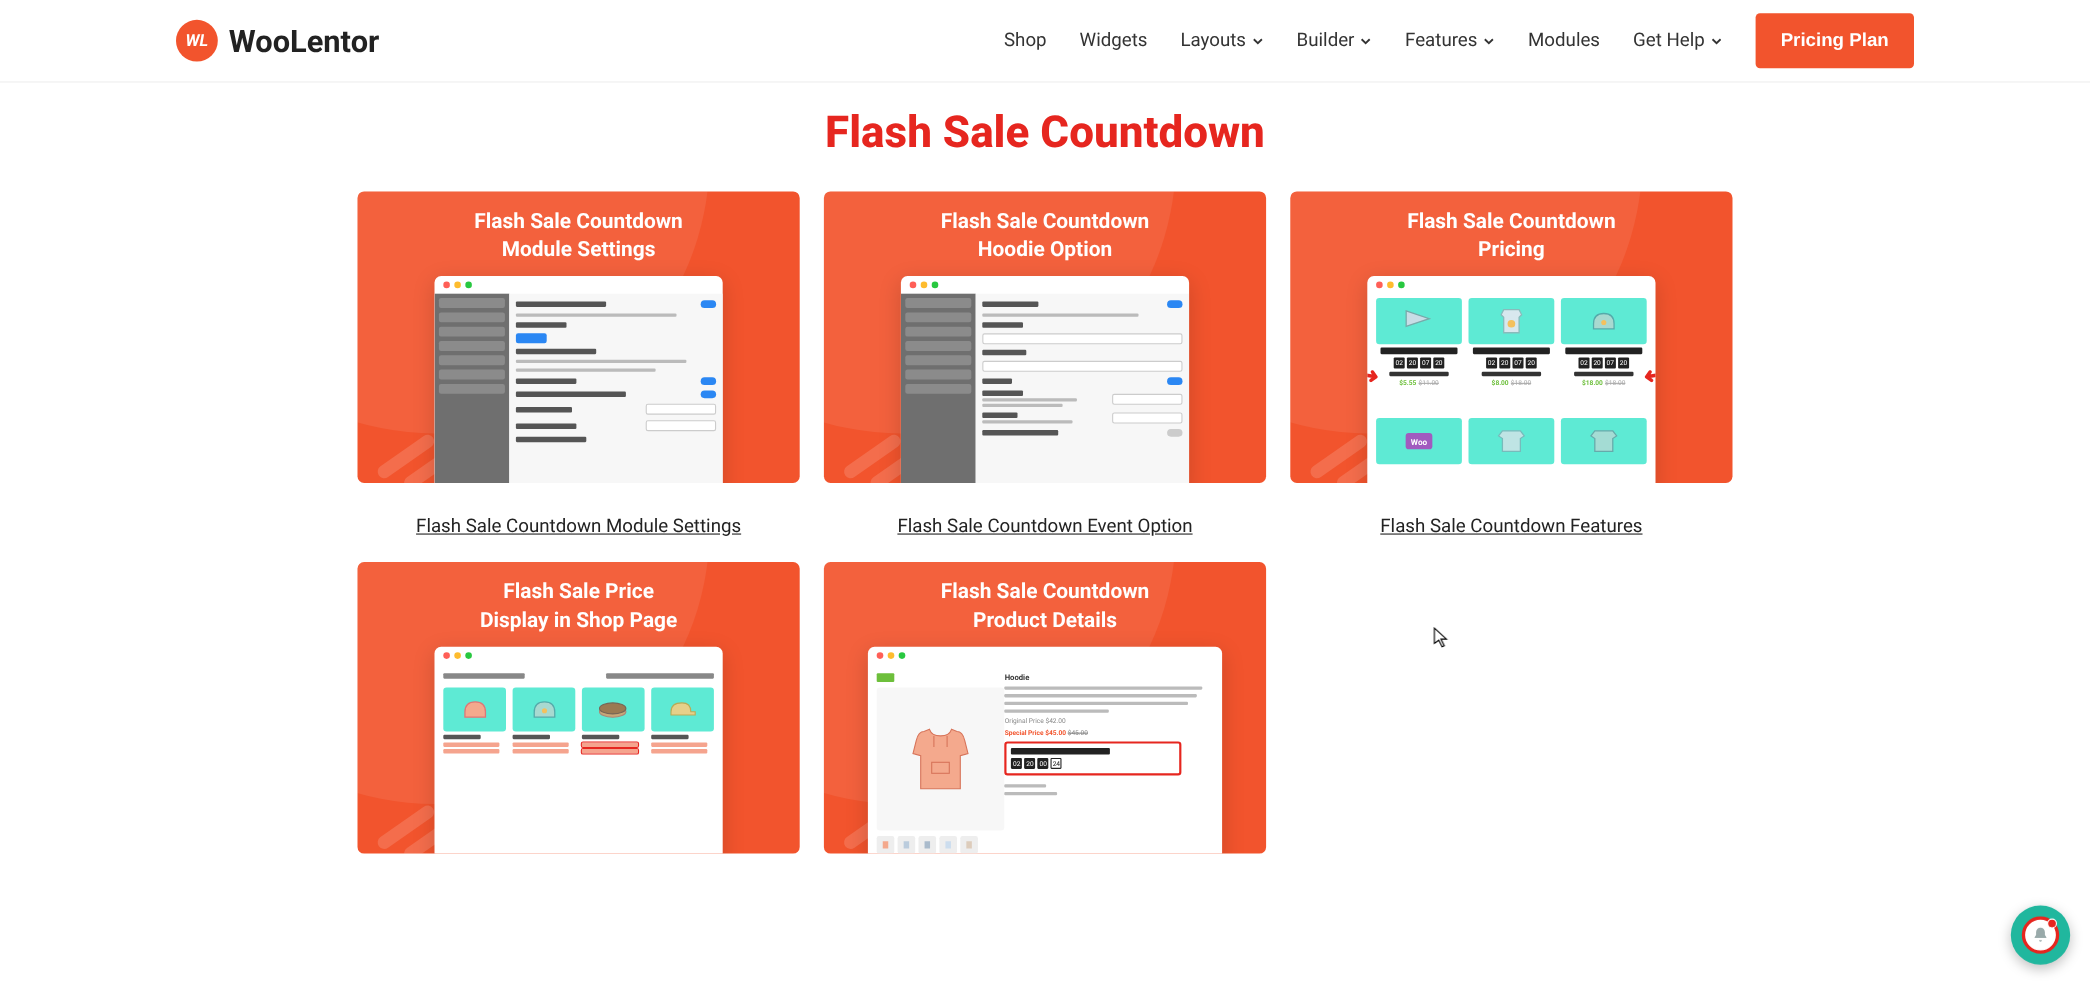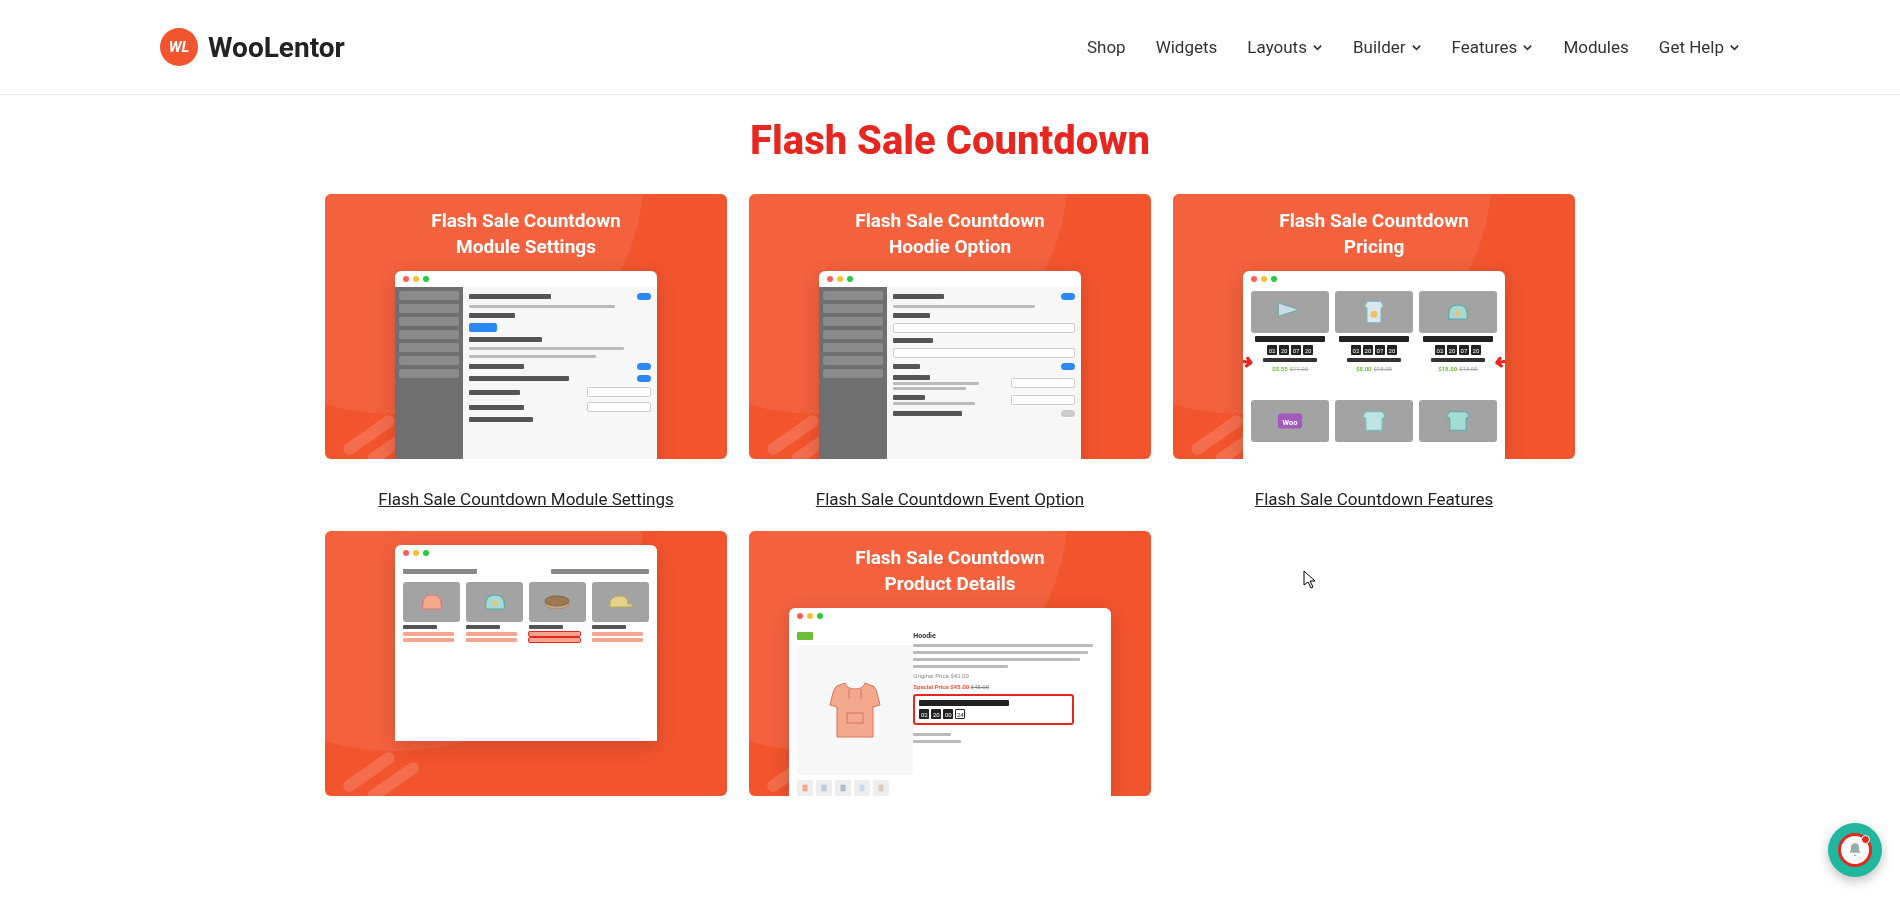--- a/index.html
+++ b/index.html
@@ -1,19 +1,19 @@
 <!DOCTYPE html>
 <html><head>
 <meta charset="utf-8">
 <style>
 * { margin: 0; padding: 0; box-sizing: border-box; }
 body { font-family: -apple-system, BlinkMacSystemFont, "Segoe UI", Roboto, Arial, sans-serif; background: #fff; color: #333; }
 
 
-.header { display: flex; align-items: center; justify-content: space-between; padding: 28px 160px; border-bottom: 1px solid #eee; }
+.header { display: flex; align-items: center; justify-content: space-between; padding: 12px 160px; border-bottom: 1px solid #eee; }
 .logo-wrap { display: flex; align-items: center; gap: 10px; }
 .logo-badge { width: 38px; height: 38px; background: #f2542d; border-radius: 50%; display: flex; align-items: center; justify-content: center; color: #fff; font-weight: 700; font-style: italic; font-size: 15px; }
 .logo-text { font-size: 28px; font-weight: 700; color: #222; }
 .nav { display: flex; align-items: center; gap: 30px; }
 .nav-item { font-size: 17px; color: #333; cursor: pointer; display: flex; align-items: center; gap: 5px; }
 .chevron { width: 11px; height: 11px; }
 .pricing-btn { background: #f2542d; color: #fff; border: none; padding: 15px 23px; font-size: 17px; font-weight: 600; border-radius: 4px; cursor: pointer; }
 
 
 .section-title { text-align: center; font-size: 40px; font-weight: 800; color: #e6261f; margin: 22px 0 30px; text-shadow: 1px 1px 0 #fff, -1px -1px 0 #fff, 1px -1px 0 #fff, -1px 1px 0 #fff; }
@@ -41,21 +41,21 @@
 .mock-row { display: flex; justify-content: space-between; align-items: center; }
 .mock-label { width: 45%; height: 5px; background: #555; border-radius: 1px; }
 .mock-toggle { width: 14px; height: 7px; background: #2b87f3; border-radius: 4px; }
 .mock-btn-add { width: 28px; height: 9px; background: #2b87f3; border-radius: 2px; }
 .mock-text { height: 3px; background: #bbb; border-radius: 1px; }
 .mock-input { height: 10px; border: 1px solid #ccc; border-radius: 2px; background: #fff; }
 
 
 .mock-products { padding: 4px 8px; height: calc(100% - 16px); display: grid; grid-template-columns: repeat(3, 1fr); gap: 6px; font-size: 5px; position: relative;}
 .mock-prod { display: flex; flex-direction: column; align-items: center; gap: 3px; }
-.mock-img { width: 100%; height: 42px; background: #a3a3a3; border-radius: 3px; display: flex; align-items: center; justify-content: center; }
+.mock-img { width: 100%; height: 42px; background: #5eead4; border-radius: 3px; display: flex; align-items: center; justify-content: center; }
 .mock-img svg { width: 28px; height: 28px; }
 .mock-counter-label { width: 90%; height: 6px; background: #222; border-radius: 1px; color:#fff; font-size:4px; text-align:center; line-height:6px;}
 .mock-counter { display: flex; gap: 2px; }
 .mock-counter span { width: 10px; height: 10px; background: #222; color: #fff; font-size: 6px; display: flex; align-items: center; justify-content: center; border-radius: 1px; }
 .mock-name { height: 4px; width: 70%; background: #333; border-radius: 1px; }
 .mock-price { font-size: 6px; color: #6dbf3b; font-weight: 700; }
 .mock-price .old { color: #aaa; text-decoration: line-through; font-weight: 400; margin-left: 2px;}
 .arrow { position: absolute; font-size: 20px; color: #e6261f; font-weight: 900; z-index: 3;}
 .arrow.a1 { left: -6px; top: 62px; transform: rotate(10deg);}
 .arrow.a2 { right: -6px; top: 62px; transform: scaleX(-1) rotate(10deg);}
@@ -130,20 +130,21 @@
       </div>
     <div class="nav-item">
         <span>Modules</span>
       </div>
     <div class="nav-item">
         <span>Get Help</span>
         <svg class="chevron" viewBox="0 0 12 12">
           <path d="M2 4l4 4 4-4" fill="none" stroke="#333" stroke-width="1.8"></path>
         </svg>
       </div>
+    <button class="pricing-btn">Pricing Plan</button>
   </nav>
 </div>
 
 <h2 class="section-title">Flash Sale Countdown</h2>
 
 <div class="grid">
 
   <div class="card-wrap">
     <div class="card">
       <div class="card-title"><span>Flash Sale Countdown</span><br><span>Module Settings</span></div>
@@ -344,20 +345,21 @@
               </div>
             </div>
         </div>
       </div>
     </div>
     <div class="caption">Flash Sale Countdown Features</div>
   </div>
 
   <div class="card-wrap">
     <div class="card">
+      <div class="card-title"><span>Flash Sale Price</span><br><span>Display in Shop Page</span></div>
       <div class="browser">
         <div class="browser-bar">
             <span class="dot d1"></span>
             <span class="dot d2"></span>
             <span class="dot d3"></span>
           </div>
         <div class="mock-shop">
           <div class="mock-shop-top">
               <div></div>
               <div style="width:40%"></div>

